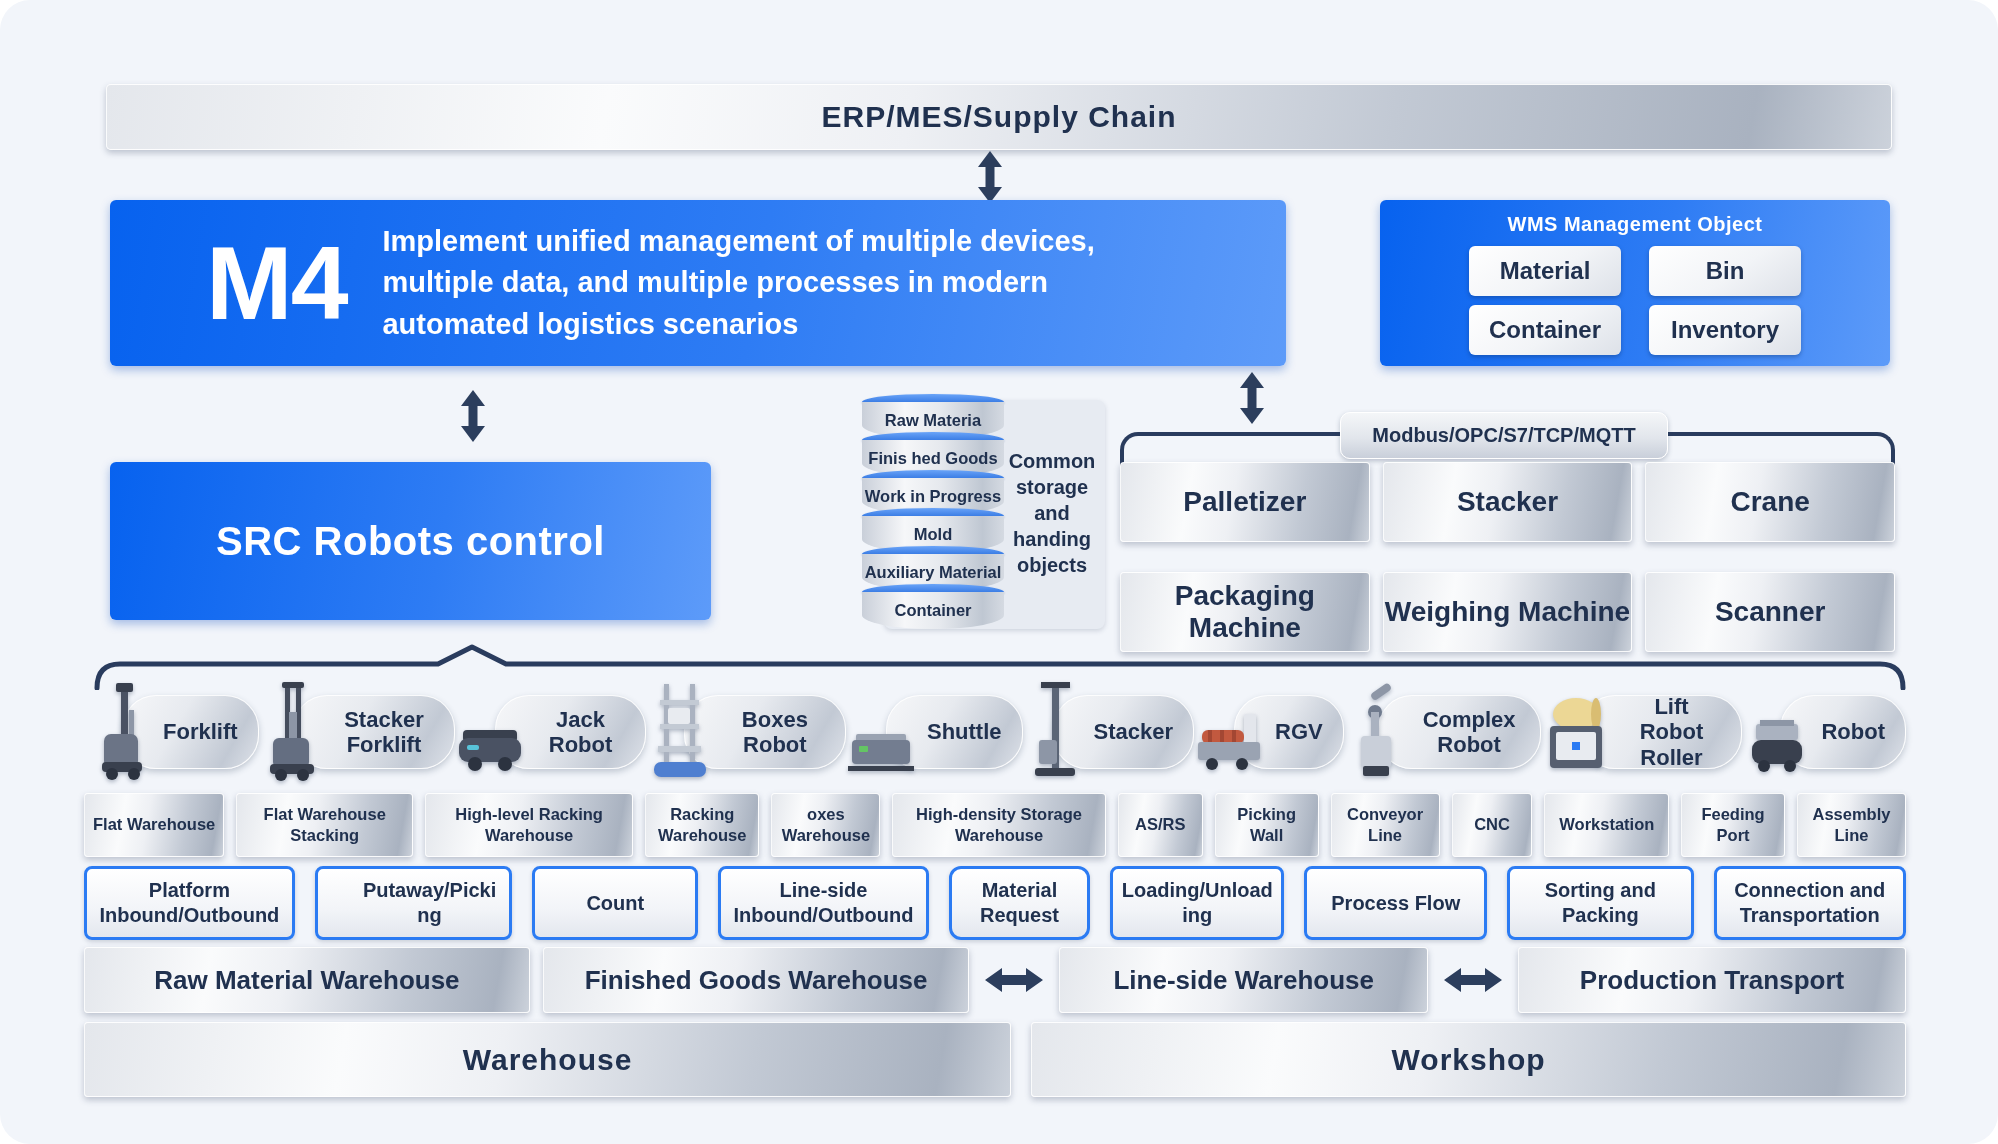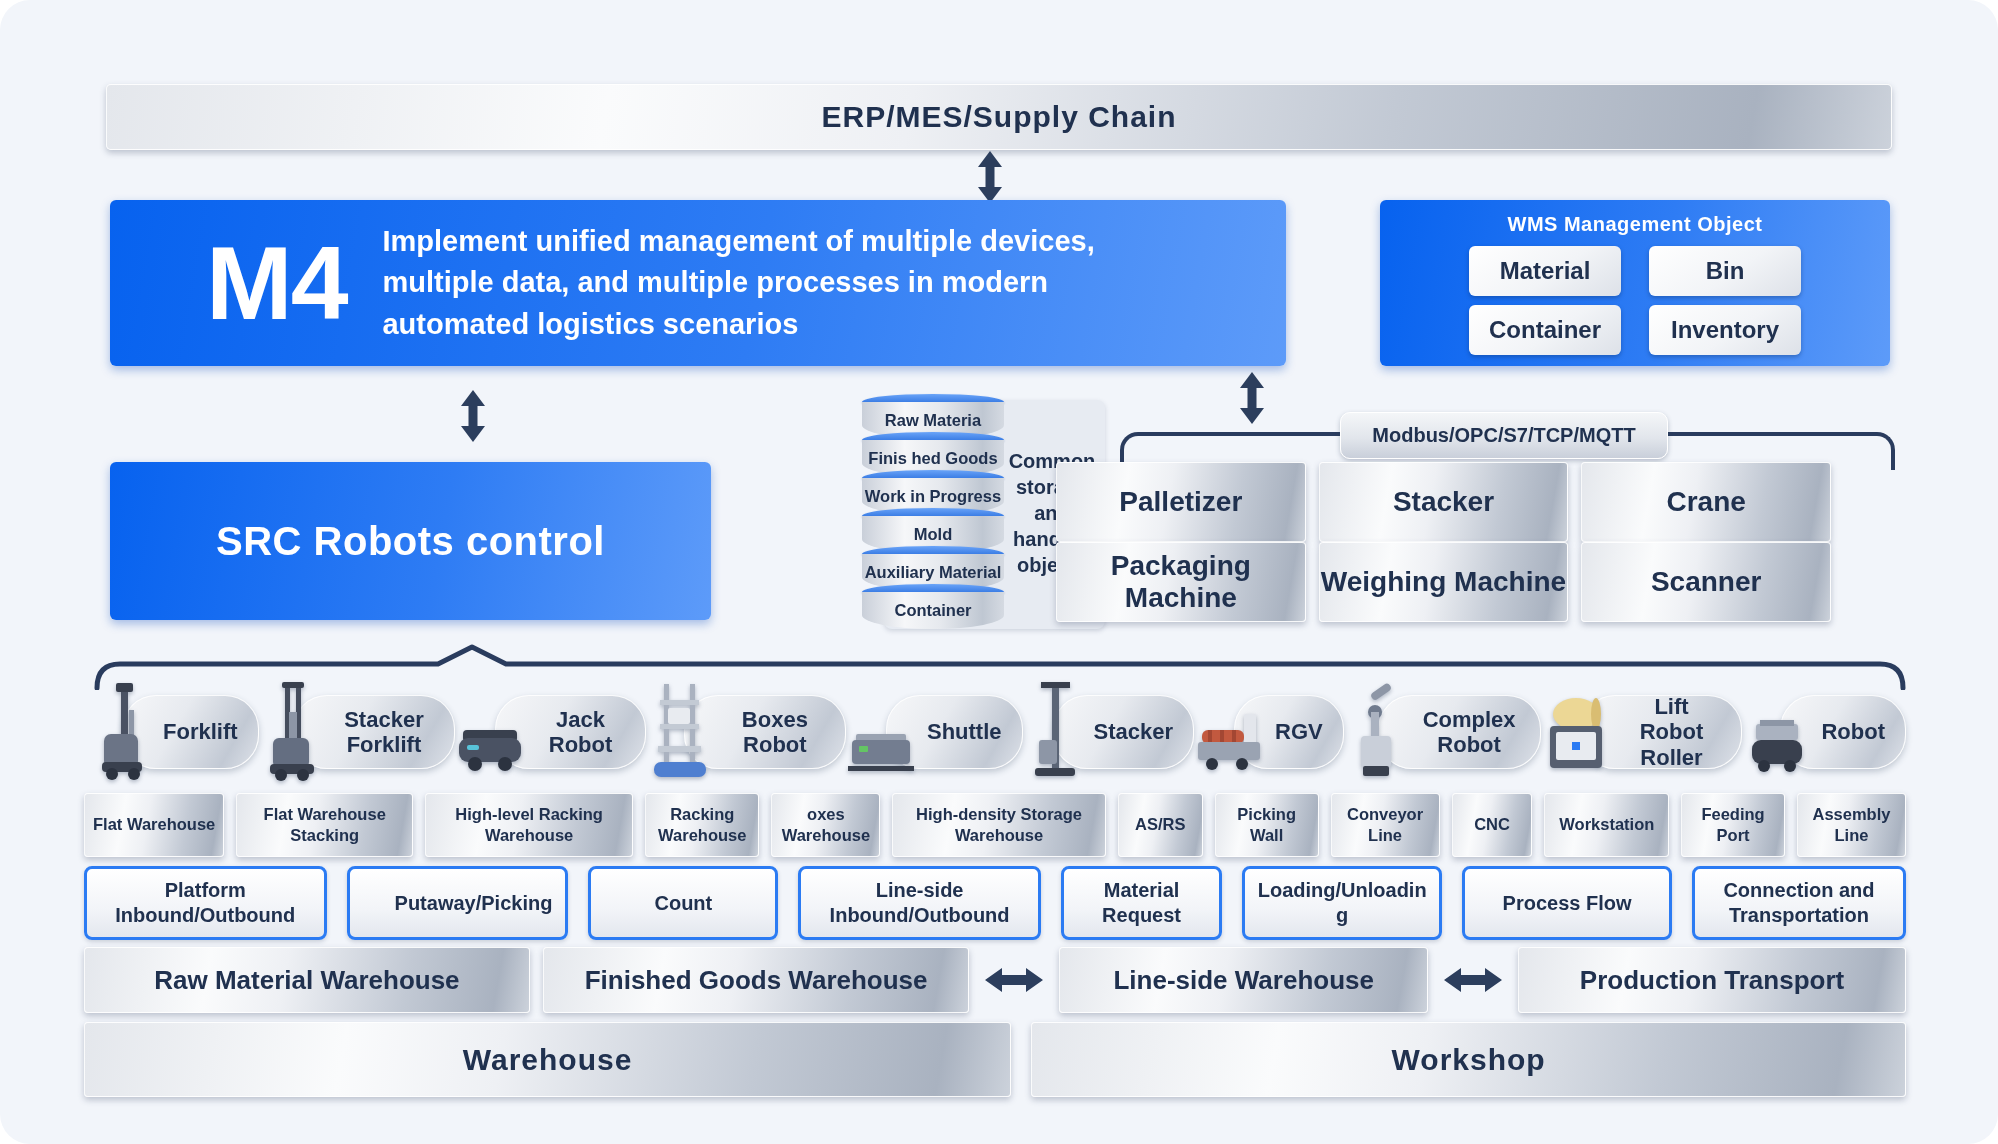--- a/index.html
+++ b/index.html
@@ -57,22 +57,22 @@
 
   
   .bracket{position:absolute;left:1120px;top:432px;width:767px;height:34px;
            border:4px solid #2a3c5e;border-bottom:none;border-radius:18px 18px 0 0;}
   .protocol-pill{position:absolute;left:1340px;top:412px;width:326px;height:45px;border-radius:10px;
                  background:linear-gradient(180deg,#f4f6f8 0%,#e2e6ec 55%,#c9cfda 100%);
                  border:1px solid #ffffff;box-shadow:0 2px 5px rgba(45,62,92,.3);
                  font-size:20px;font-weight:bold;}
 
   
-  .devices{position:absolute;left:1056px;top:462px;width:775px;height:221px;
-           display:grid;grid-template-columns:1fr 1fr 1fr;grid-auto-rows:80px;gap:0 13px;}
+  .devices{position:absolute;left:1120px;top:462px;width:775px;height:221px;
+           display:grid;grid-template-columns:1fr 1fr 1fr;grid-auto-rows:80px;gap:30px 13px;}
   .device{border-radius:4px;font-size:28px;font-weight:bold;line-height:1.15;}
 
   
   .big-brace{position:absolute;left:94px;top:644px;}
 
   
   .robots{position:absolute;left:94px;top:676px;width:1812px;height:112px;
           display:flex;justify-content:space-between;align-items:center;}
   .robot-item{display:flex;align-items:center;}
   .robot-art{position:relative;z-index:2;flex:0 0 auto;margin-right:-30px;filter:drop-shadow(0 2px 2px rgba(45,62,92,.35));}
@@ -102,21 +102,21 @@
   
   .processes{position:absolute;left:84px;top:866px;width:1822px;height:74px;display:flex;gap:20px;}
   .process{flex:1 1 0;border:3px solid #2b7bf3;border-radius:8px;
            background:linear-gradient(180deg,#ffffff 0%,#f2f4f8 60%,#e3e7ee 100%);
            font-size:20px;font-weight:bold;line-height:1.25;padding:0 8px;
            overflow-wrap:anywhere;box-shadow:0 2px 4px rgba(45,62,92,.2);}
   .processes > :nth-child(1){flex-grow:1.55;}
   .processes > :nth-child(2){flex-grow:1.18;padding-left:40px;}
   .processes > :nth-child(3){flex-grow:1.18;}
   .processes > :nth-child(4){flex-grow:1.55;}
-  .processes > :nth-child(5){flex-grow:.98;}
+  .processes > :nth-child(5){flex-grow:.98;border-radius:12px;}
   .processes > :nth-child(6){flex-grow:1.25;}
   .processes > :nth-child(7){flex-grow:1.32;}
   .processes > :nth-child(8){flex-grow:1.35;}
   .processes > :nth-child(9){flex-grow:1.4;}
 
   
   .areas{position:absolute;left:84px;top:948px;width:1822px;height:64px;display:flex;align-items:center;gap:13px;}
   .area{flex:1 1 0;height:64px;border-radius:4px;font-size:26px;font-weight:bold;}
   .areas > :nth-child(1){flex-grow:4.6;}
   .areas > :nth-child(2){flex-grow:4.4;}
@@ -353,20 +353,21 @@
   </div>
 
   <div class="processes">
     <div class="process center navy">Platform Inbound/Outbound</div>
     <div class="process center navy">Putaway/Picking</div>
     <div class="process center navy">Count</div>
     <div class="process center navy">Line-side Inbound/Outbound</div>
     <div class="process center navy">Material Request</div>
     <div class="process center navy">Loading/Unloading</div>
     <div class="process center navy">Process Flow</div>
+    <div class="process center navy">Sorting and Packing</div>
     <div class="process center navy">Connection and Transportation</div>
   </div>
 
   <div class="areas">
     <div class="area metal center navy">Raw Material Warehouse</div>
     <div class="area metal center navy">Finished Goods Warehouse</div>
     <svg class="harrow" viewBox="0 0 60 26">
       <path d="M1 13 L18 1 V8 H42 V1 L59 13 L42 25 V18 H18 V25 Z" fill="#2c3e5d"></path>
     </svg>
     <div class="area metal center navy">Line-side Warehouse</div>

